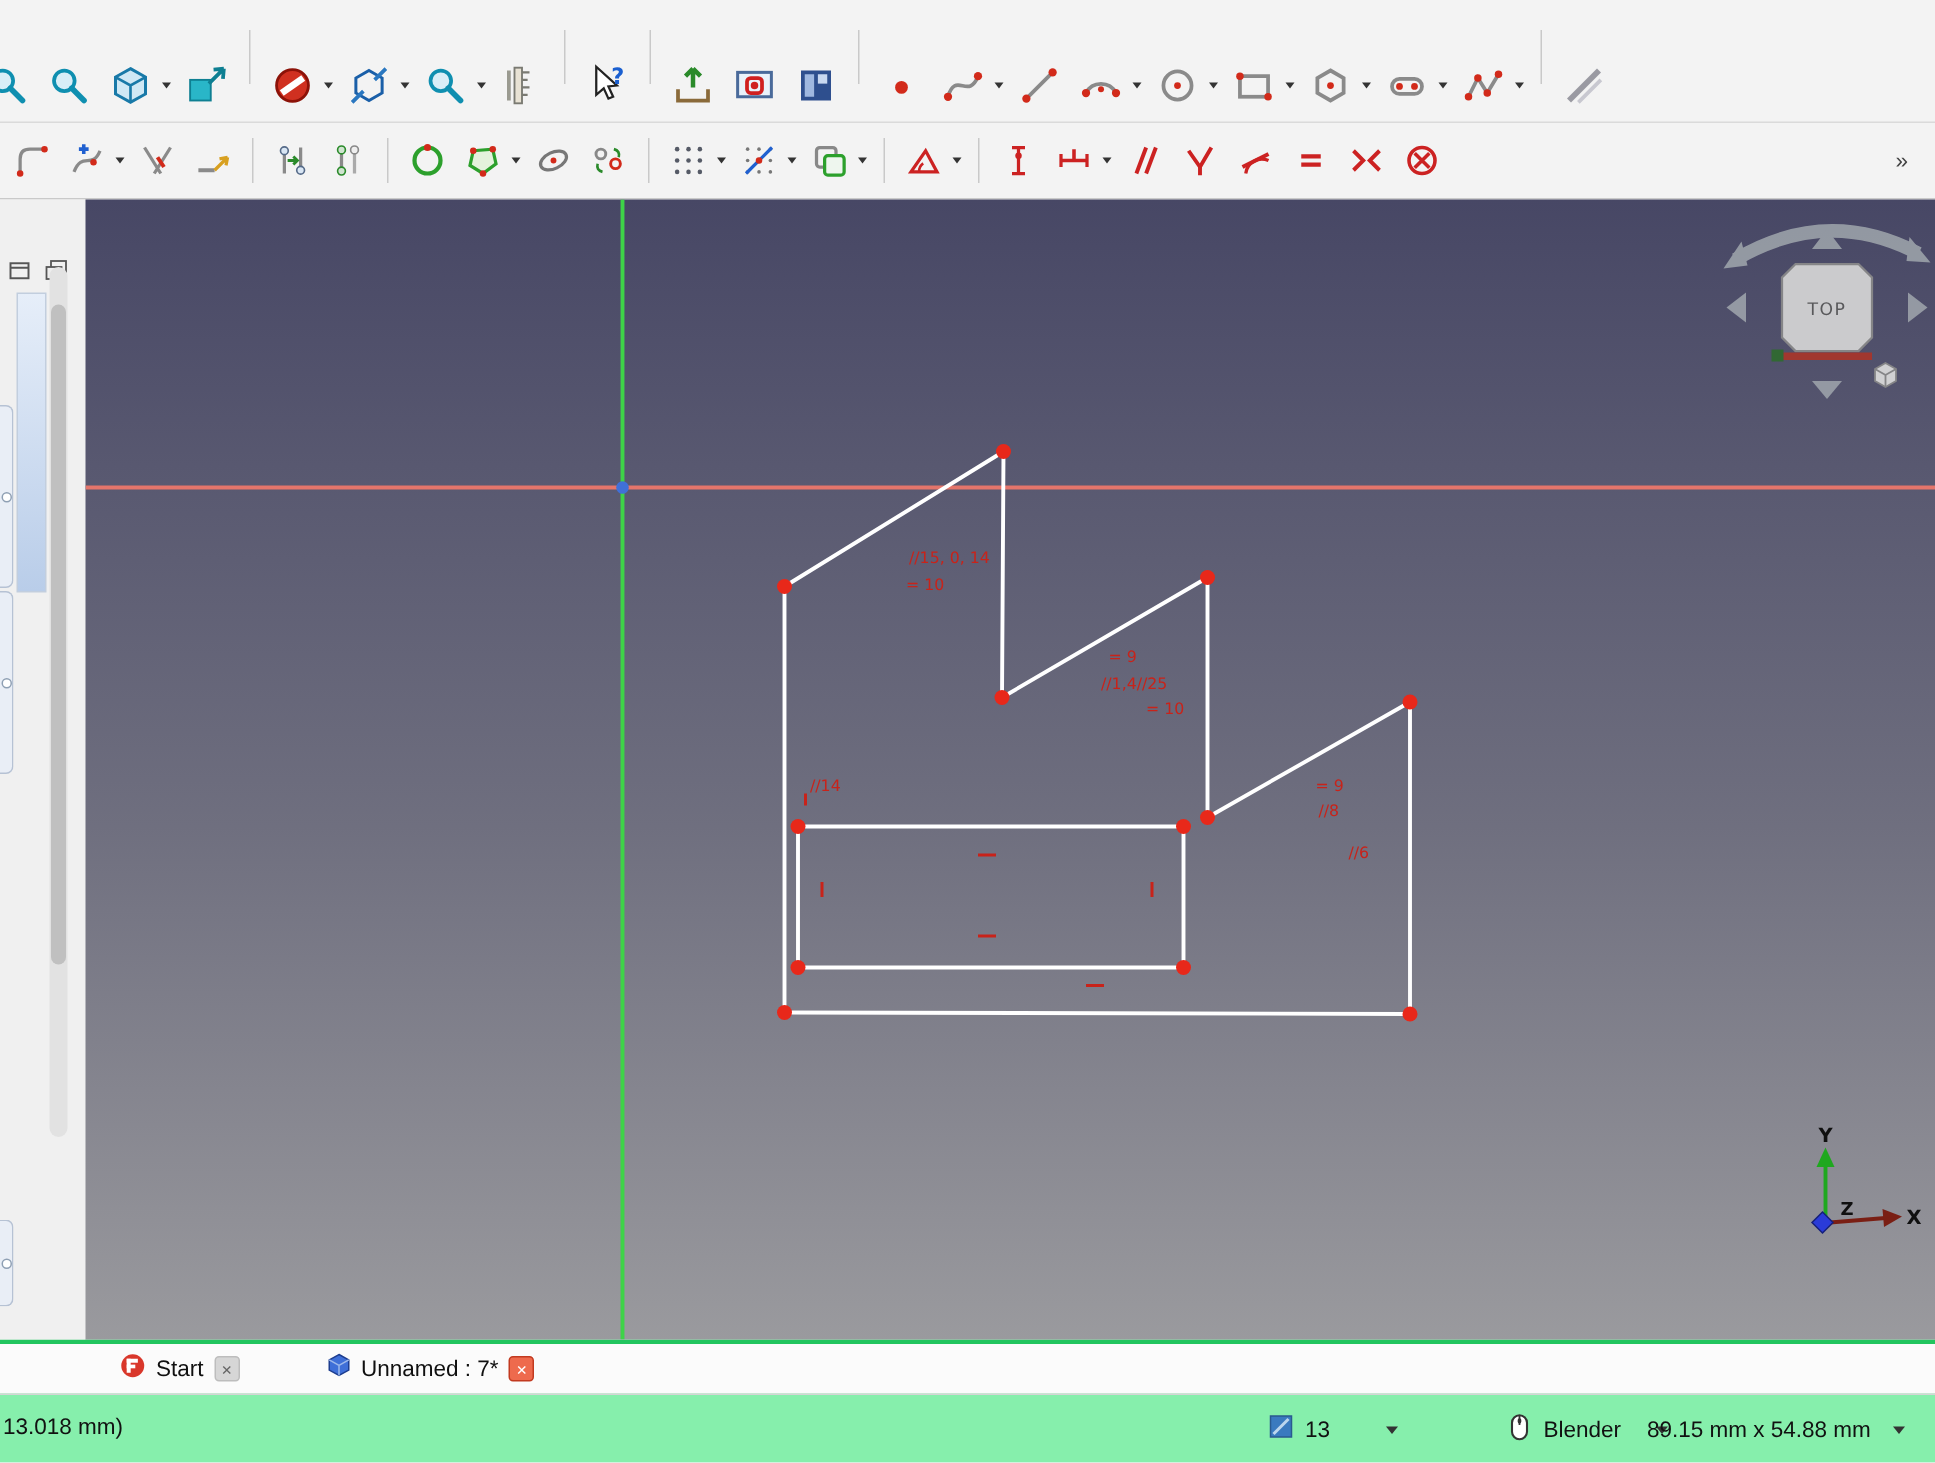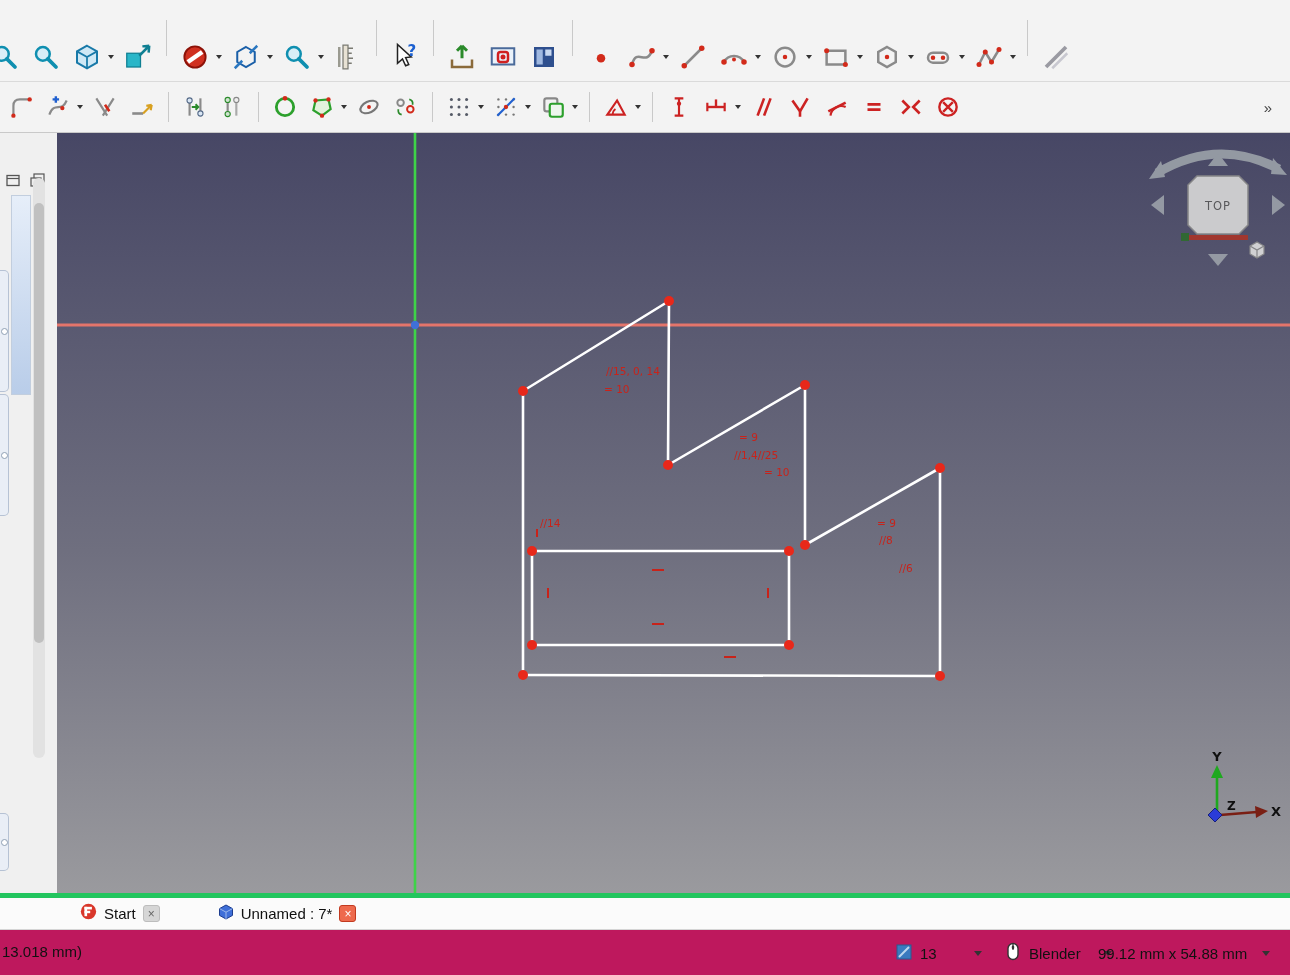--- a/index.html
+++ b/index.html
@@ -29,33 +29,33 @@
     border-radius:0 5px 5px 0;display:flex;align-items:center;justify-content:center}
   .rail-stub .dotc{width:7px;height:7px;border-radius:50%;border:1px solid #8fa0b4;background:#fff}
   .s1{top:137px;height:122px}.s2{top:261px;height:122px}.s3{top:680px;height:58px}
   .rail-scroll-track{position:absolute;left:33px;top:45px;width:12px;height:580px;background:#e2e2e2;border-radius:6px}
   .rail-scroll-handle{position:absolute;left:1px;top:25px;width:10px;height:440px;background:#c0c0c0;border-radius:5px}
   .viewport{position:relative;width:1233px;height:760px;
     background:linear-gradient(180deg,#474765 0%,#6f6f7f 55%,#9a9a9e 100%)}
   .svg-host{position:absolute;inset:0}
   svg text{font-family:"DejaVu Sans",sans-serif}
   
-  .tabbar{height:36px;background:#fbfbfb;border-top:5px solid #22c55e;display:flex;align-items:center;padding-left:72px}
+  .tabbar{height:36px;background:#fbfbfb;border-top:3px solid #22c55e;display:flex;align-items:center;padding-left:72px}
   .tab{display:flex;align-items:center;gap:7px;padding:3px 8px;cursor:default}
   .tab + .tab{margin-left:42px}
   .tab-label{font-size:15px;color:#101010}
   .tab-close{width:17px;height:17px;border-radius:3px;display:flex;align-items:center;justify-content:center;
     font-size:12px;line-height:1}
   .tab-close.gray{background:#d6d6d6;color:#666;border:1px solid #bdbdbd}
   .tab-close.red{background:#ee6a4d;color:#fff;border:1px solid #c23a20}
   
-  .statusbar{height:46px;background:#be185d;border-top:1px solid #d5d5d5;position:relative;font-size:15px}
+  .statusbar{height:46px;background:#86efac;border-top:1px solid #d5d5d5;position:relative;font-size:15px}
   .sb-left{position:absolute;left:2px;top:13px;color:#111}
   .sb-group{position:absolute;top:0;height:46px;display:flex;align-items:center;gap:7px}
-  .sb-grid{left:895px}.sb-nav{left:1004px}.sb-dims{left:1098px}
+  .sb-grid{left:845px}.sb-nav{left:1004px}.sb-dims{left:1098px}
   .caret{border-left:4px solid transparent;border-right:4px solid transparent;border-top:5px solid #333;margin-left:16px}
   .sb-grid .caret{margin-left:30px}
   .sb-dims .caret{margin-left:8px}
 </style>
 </head>
 <body>
 
 <div class="app">
 
   <div class="toolbar row1" id="tb1">
@@ -637,18 +637,18 @@
         <svg width="18" height="19" viewBox="0 0 18 19">
             <rect x="4" y="1.5" width="10" height="16" rx="5" fill="#fff" stroke="#333" stroke-width="1.4"></rect>
             <line x1="9" y1="1.5" x2="9" y2="8" stroke="#333" stroke-width="1.2"></line>
             <rect x="7.8" y="3.5" width="2.4" height="3.6" rx="1.2" fill="#333"></rect>
           </svg>
       </span>
       <span>Blender</span>
       <span class="caret"></span>
     </div>
     <div class="sb-group sb-dims">
-      <span>99.12 mm x 54.88 mm</span>
+      <span>89.15 mm x 54.88 mm</span>
       <span class="caret"></span>
     </div>
   </div>
 
 </div>
 
 </body></html>

